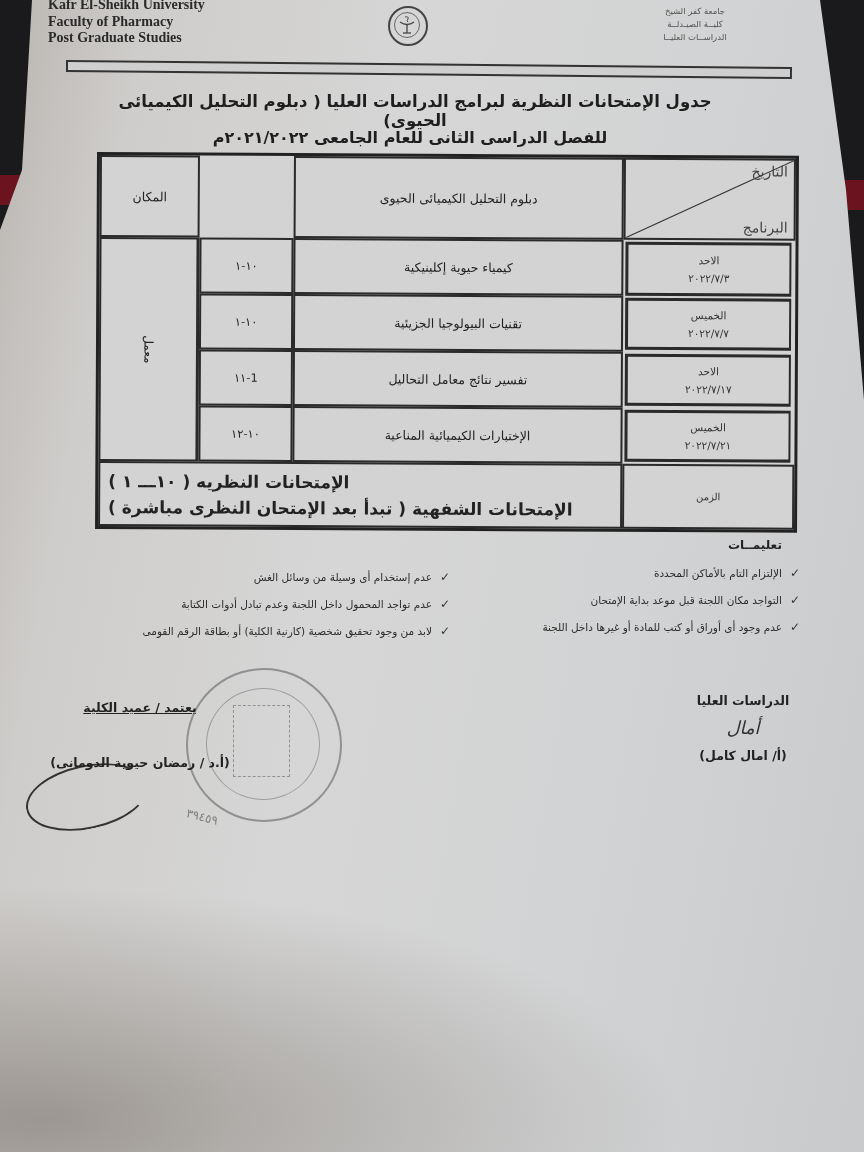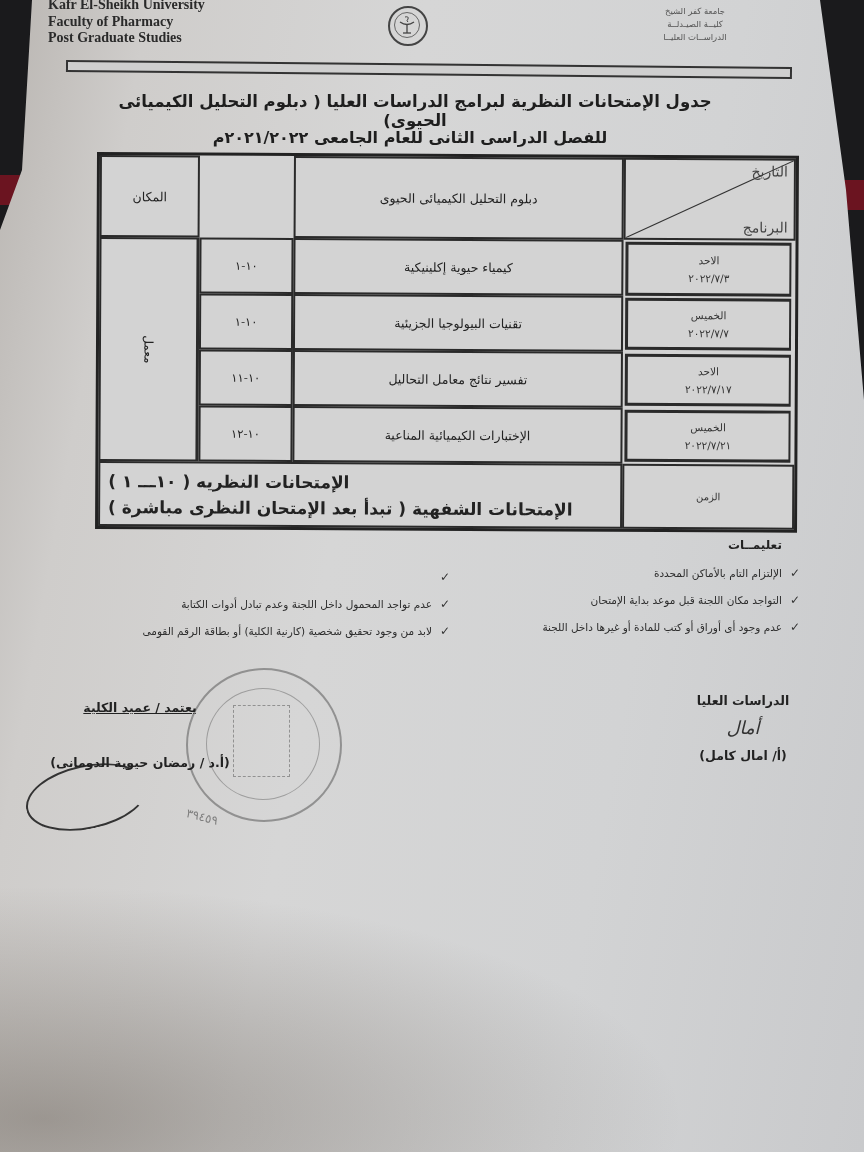--- a/index.html
+++ b/index.html
@@ -161,21 +161,21 @@
       <span>٢٠٢٢/٧/٧</span>
     </div>
     <div class="cell subj" style="right:172px; top:138px; width:330px; height:56px;">تقنيات البيولوجيا الجزيئية</div>
     <div class="cell tm" style="right:502px; top:138px; width:94px; height:56px;">١٠-١</div>
 
     <div class="cell date-cell" style="right:4px; top:196px; width:166px; height:52px;">
       <span>الاحد</span>
       <span>٢٠٢٢/٧/١٧</span>
     </div>
     <div class="cell subj" style="right:172px; top:194px; width:330px; height:56px;">تفسير نتائج معامل التحاليل</div>
-    <div class="cell tm" style="right:502px; top:194px; width:94px; height:56px;">١٠-١١</div>
+    <div class="cell tm" style="right:502px; top:194px; width:94px; height:56px;">1-١١</div>
 
     <div class="cell date-cell" style="right:4px; top:252px; width:166px; height:52px;">
       <span>الخميس</span>
       <span>٢٠٢٢/٧/٢١</span>
     </div>
     <div class="cell subj" style="right:172px; top:250px; width:330px; height:56px;">الإختبارات الكيميائية المناعية</div>
     <div class="cell tm" style="right:502px; top:250px; width:94px; height:56px;">١٠-١٢</div>
 
     <div class="cell place" style="right:596px; top:82px; width:100px; height:224px; border-width:2px 3px 2px 2px;">معمل</div>
 
@@ -197,20 +197,21 @@
         <span>التواجد مكان اللجنة قبل موعد بداية الإمتحان</span>
       </div>
     <div class="instr-item">
         <span class="chk">✓</span>
         <span>عدم وجود أى أوراق أو كتب للمادة أو غيرها داخل اللجنة</span>
       </div>
   </div>
   <div class="instr-list left">
     <div class="instr-item">
         <span class="chk">✓</span>
+        <span>عدم إستخدام أى وسيلة من وسائل الغش</span>
       </div>
     <div class="instr-item">
         <span class="chk">✓</span>
         <span>عدم تواجد المحمول داخل اللجنة وعدم تبادل أدوات الكتابة</span>
       </div>
     <div class="instr-item">
         <span class="chk">✓</span>
         <span>لابد من وجود تحقيق شخصية (كارنية الكلية) أو بطاقة الرقم القومى</span>
       </div>
   </div>

